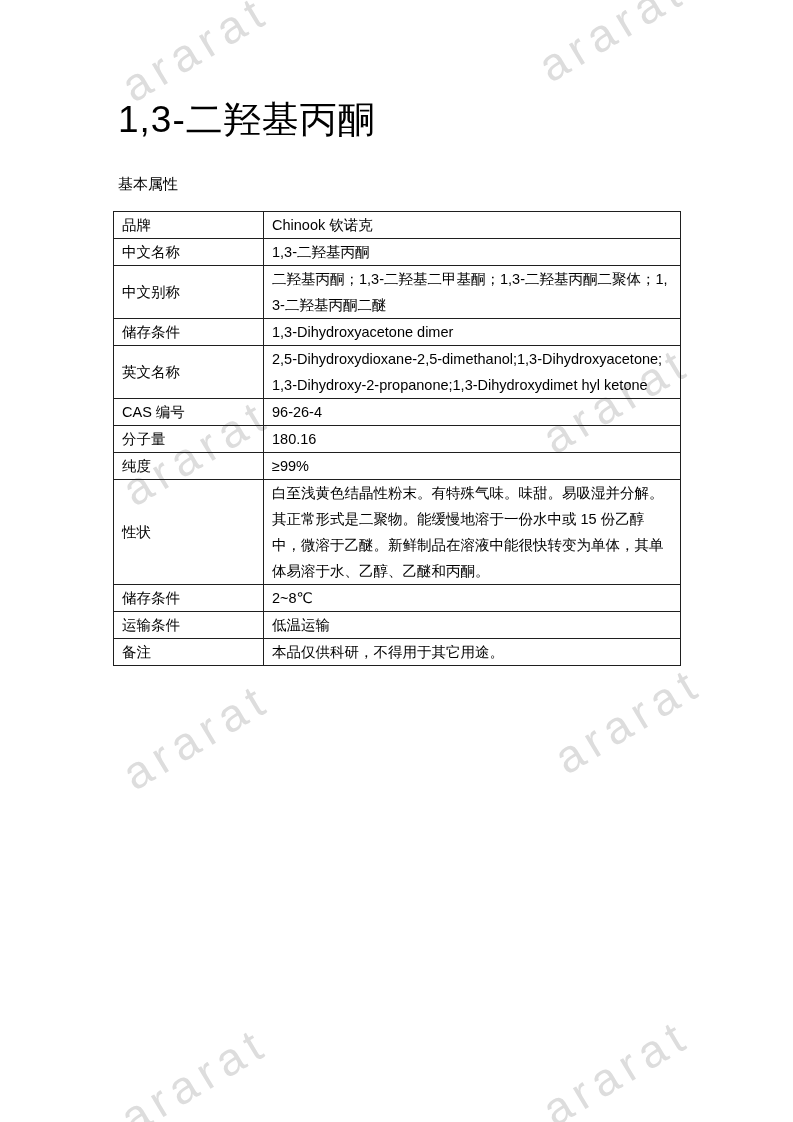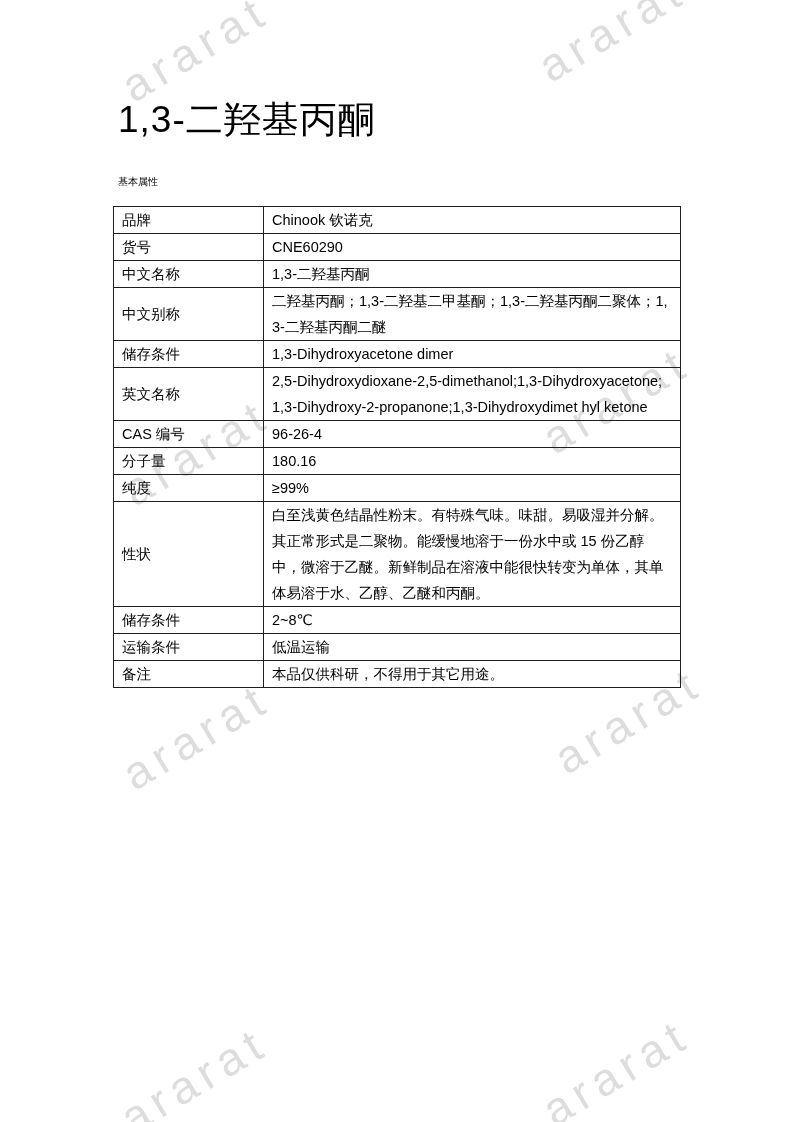--- a/index.html
+++ b/index.html
@@ -27,21 +27,21 @@
   .content { position: relative; z-index: 1; }
   .page-title {
     margin: 97px 0 0 118px;
     font-size: 37px;
     font-weight: 500;
     letter-spacing: 1px;
     line-height: 1.25;
   }
   .section-heading {
     margin: 32px 0 4px 118px;
-    font-size: 10px;
+    font-size: 15px;
     font-weight: 400;
   }
   table.props {
     margin: 17px 0 4px 113px;
     width: 567px;
     border-collapse: collapse;
     table-layout: fixed;
   }
   col.c-label { width: 150px; }
   col.c-value { width: 417px; }
@@ -76,24 +76,20 @@
 
   <table class="props">
     <colgroup>
         <col class="c-label">
         <col class="c-value">
       </colgroup>
     <tbody>
       <tr>
         <td class="lbl">品牌</td>
         <td class="val">Chinook 钦诺克</td>
-      </tr>
-      <tr>
-        <td class="lbl">货号</td>
-        <td class="val">CNE60290</td>
       </tr>
       <tr>
         <td class="lbl">中文名称</td>
         <td class="val">1,3-二羟基丙酮</td>
       </tr>
       <tr>
         <td class="lbl">中文别称</td>
         <td class="val">二羟基丙酮；1,3-二羟基二甲基酮；1,3-二羟基丙酮二聚体；1,3-二羟基丙酮二醚</td>
       </tr>
       <tr>

